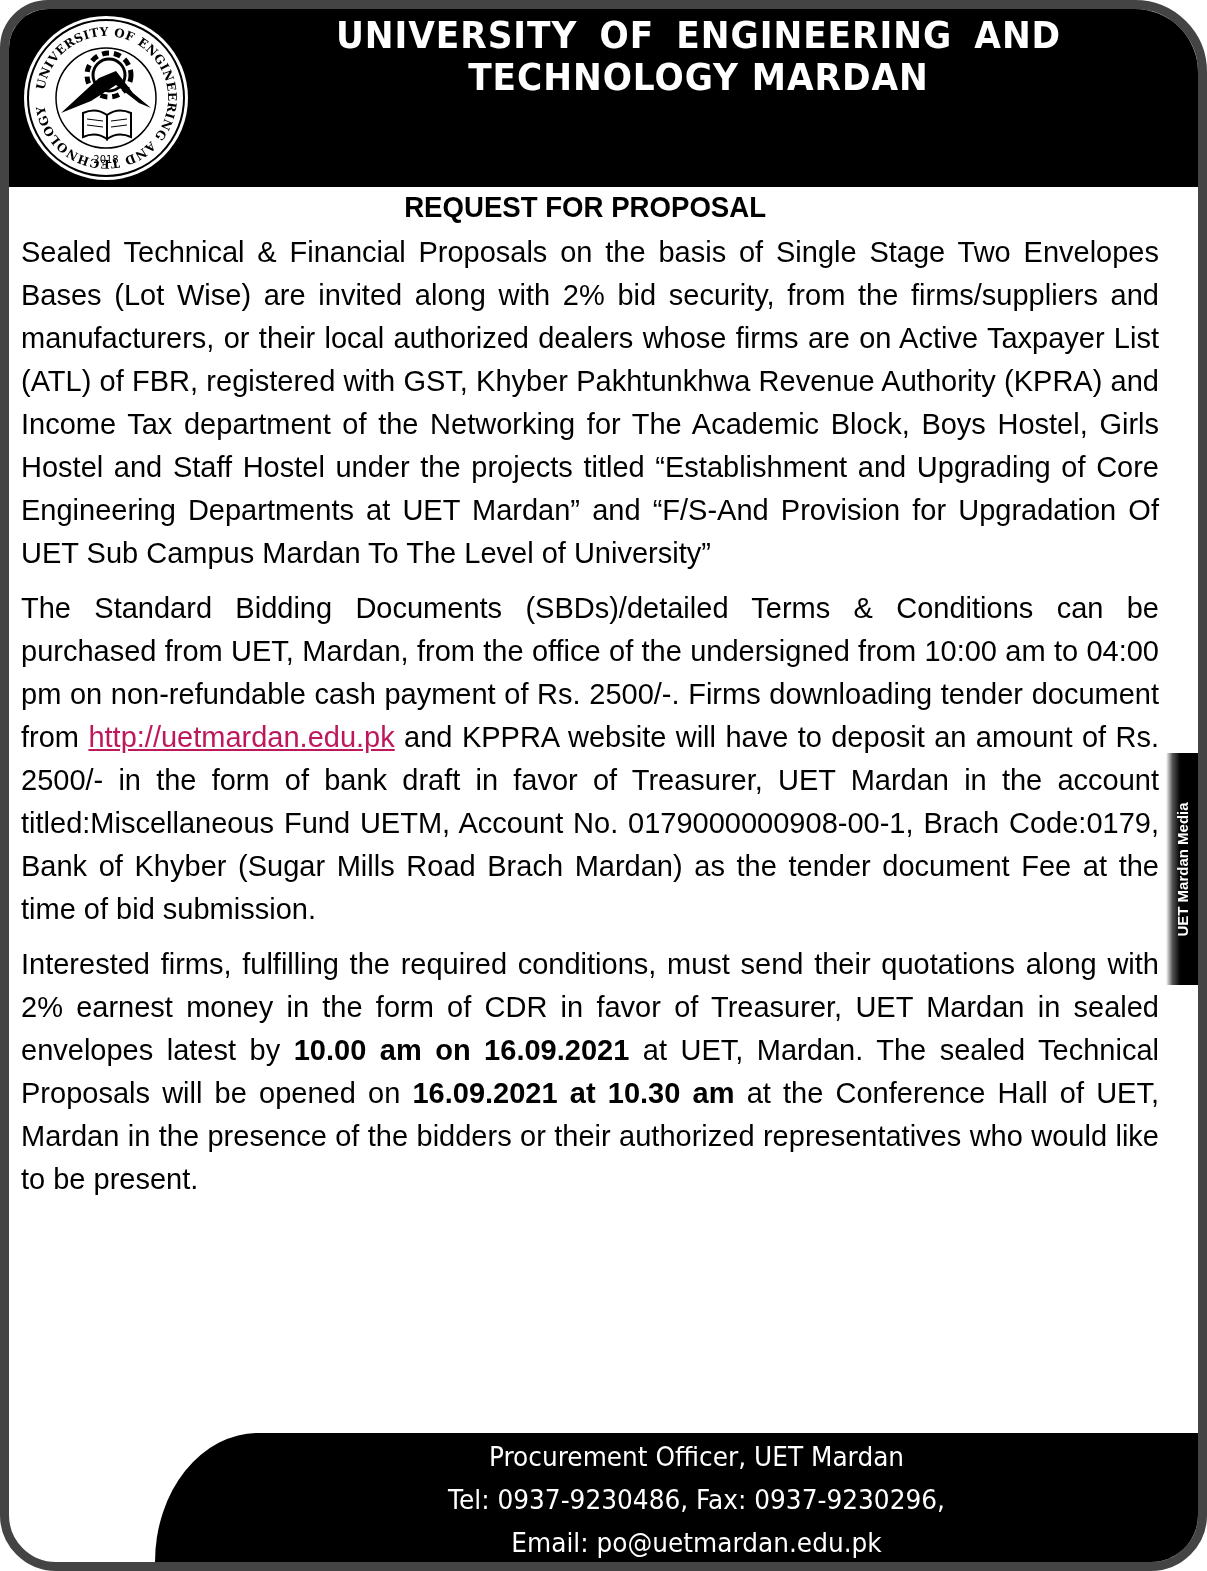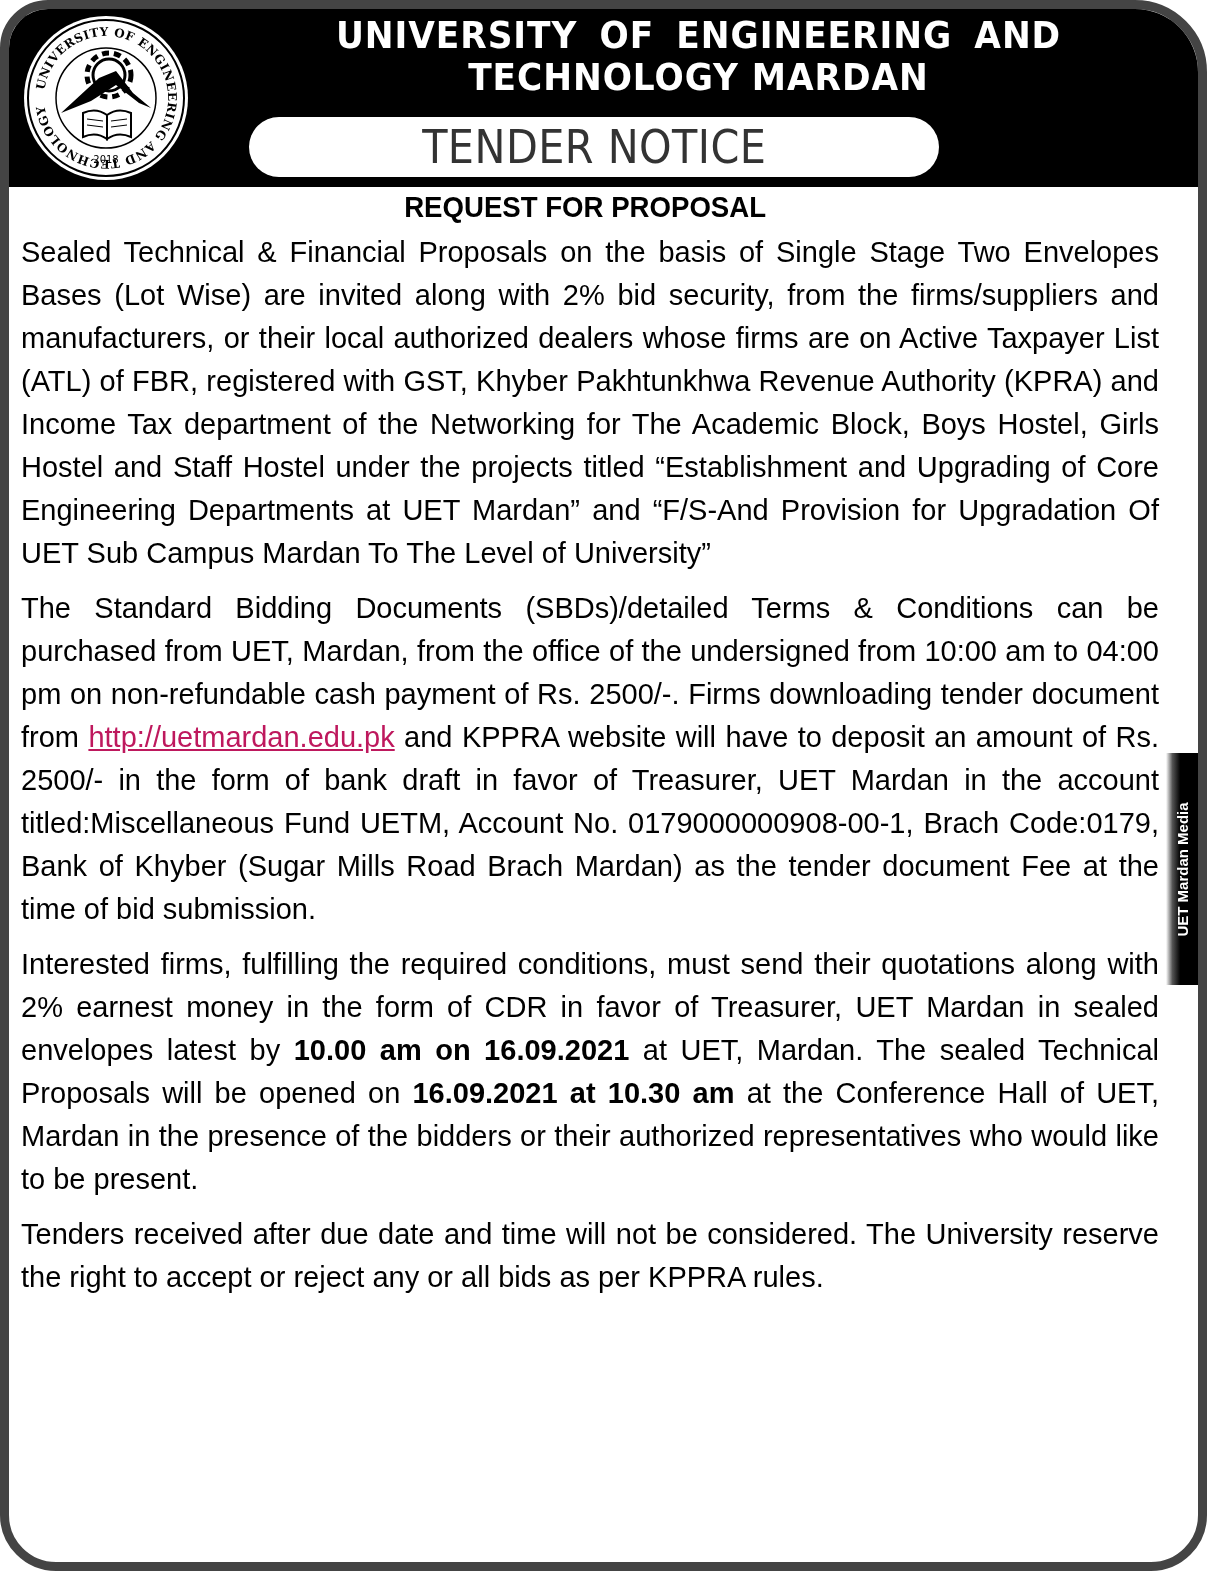--- a/index.html
+++ b/index.html
@@ -96,32 +96,33 @@
         <line x1="90" y1="108" x2="106" y2="106" stroke="#000"></line>
         <line x1="90" y1="114" x2="106" y2="112" stroke="#000"></line>
       </g>
     </svg>
 
     <div class="uni-title">
       <span class="l1">UNIVERSITY OF ENGINEERING AND</span>
       <span class="l2">TECHNOLOGY MARDAN</span>
     </div>
 
-    <div class="pill">
-      <span>TENDER NOTICE</span>
-    </div>
   </div>
 
   <div class="subtitle">REQUEST FOR PROPOSAL</div>
 
   <div class="body">
     <p>Sealed Technical &amp; Financial Proposals on the basis of Single Stage Two Envelopes  Bases (Lot Wise) are invited along with 2% bid security, from the firms/suppliers and manufacturers, or their local authorized dealers whose firms are on Active Taxpayer List (ATL) of FBR, registered with GST, Khyber Pakhtunkhwa Revenue Authority (KPRA) and Income Tax department of the Networking for The Academic Block, Boys Hostel, Girls Hostel and Staff Hostel under the projects titled “Establishment and Upgrading of Core Engineering Departments at UET Mardan” and “F/S-And Provision for Upgradation Of UET Sub Campus Mardan To The Level of University”</p>
     <p><span>The Standard Bidding Documents (SBDs)/detailed Terms &amp; Conditions can be purchased from UET, Mardan, from the office of the undersigned from 10:00 am to 04:00 pm on non-refundable cash payment of Rs. 2500/-. Firms downloading tender document from </span><a>http://uetmardan.edu.pk</a><span> and KPPRA website will have to deposit an amount of Rs. 2500/- in the form of bank draft in favor of Treasurer, UET Mardan in the account titled:Miscellaneous Fund UETM, Account No. 0179000000908-00-1, Brach Code:0179, Bank of Khyber (Sugar Mills Road Brach Mardan) as the tender document Fee at the time of bid submission.</span></p>
     <p><span>Interested firms, fulfilling the required conditions, must send their quotations along with 2% earnest money in the form of CDR in favor of Treasurer, UET Mardan in sealed envelopes latest by </span><b>10.00 am on 16.09.2021</b><span> at UET, Mardan. The sealed Technical Proposals will be opened on </span><b>16.09.2021 at 10.30 am</b><span> at the Conference Hall of UET, Mardan in the presence of the bidders or their authorized representatives who would like to be present.</span></p>
-    <p>Tenders received after due date and time will not be considered. The University reserve the right to accept or reject any or all bids as per KPPRA rules.</p>
   </div>
 
   <div class="media-tab">
     <span>UET Mardan Media</span>
   </div>
 
+  <div class="footer">
+    <div>Procurement Officer, UET Mardan</div>
+    <div>Tel: 0937-9230486, Fax: 0937-9230296,</div>
+    <div>Email: po@uetmardan.edu.pk</div>
+  </div>
 
 </div>
 
 </body></html>

